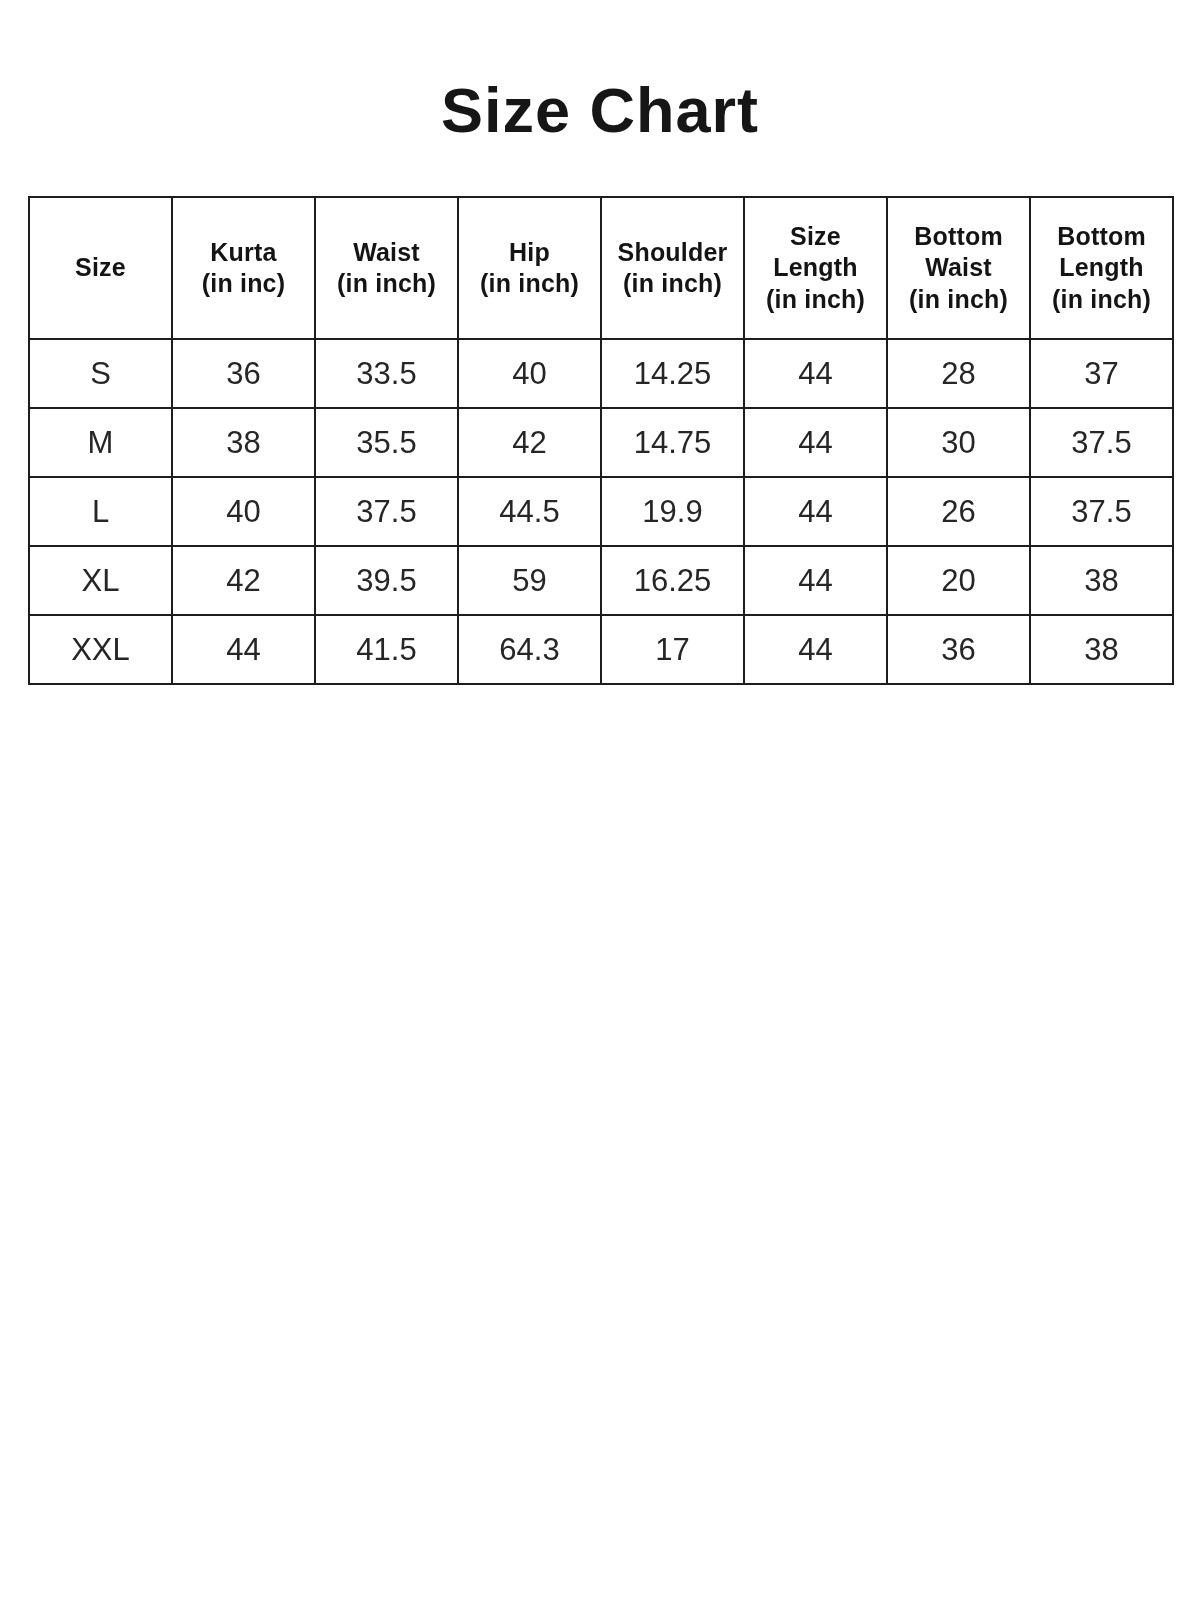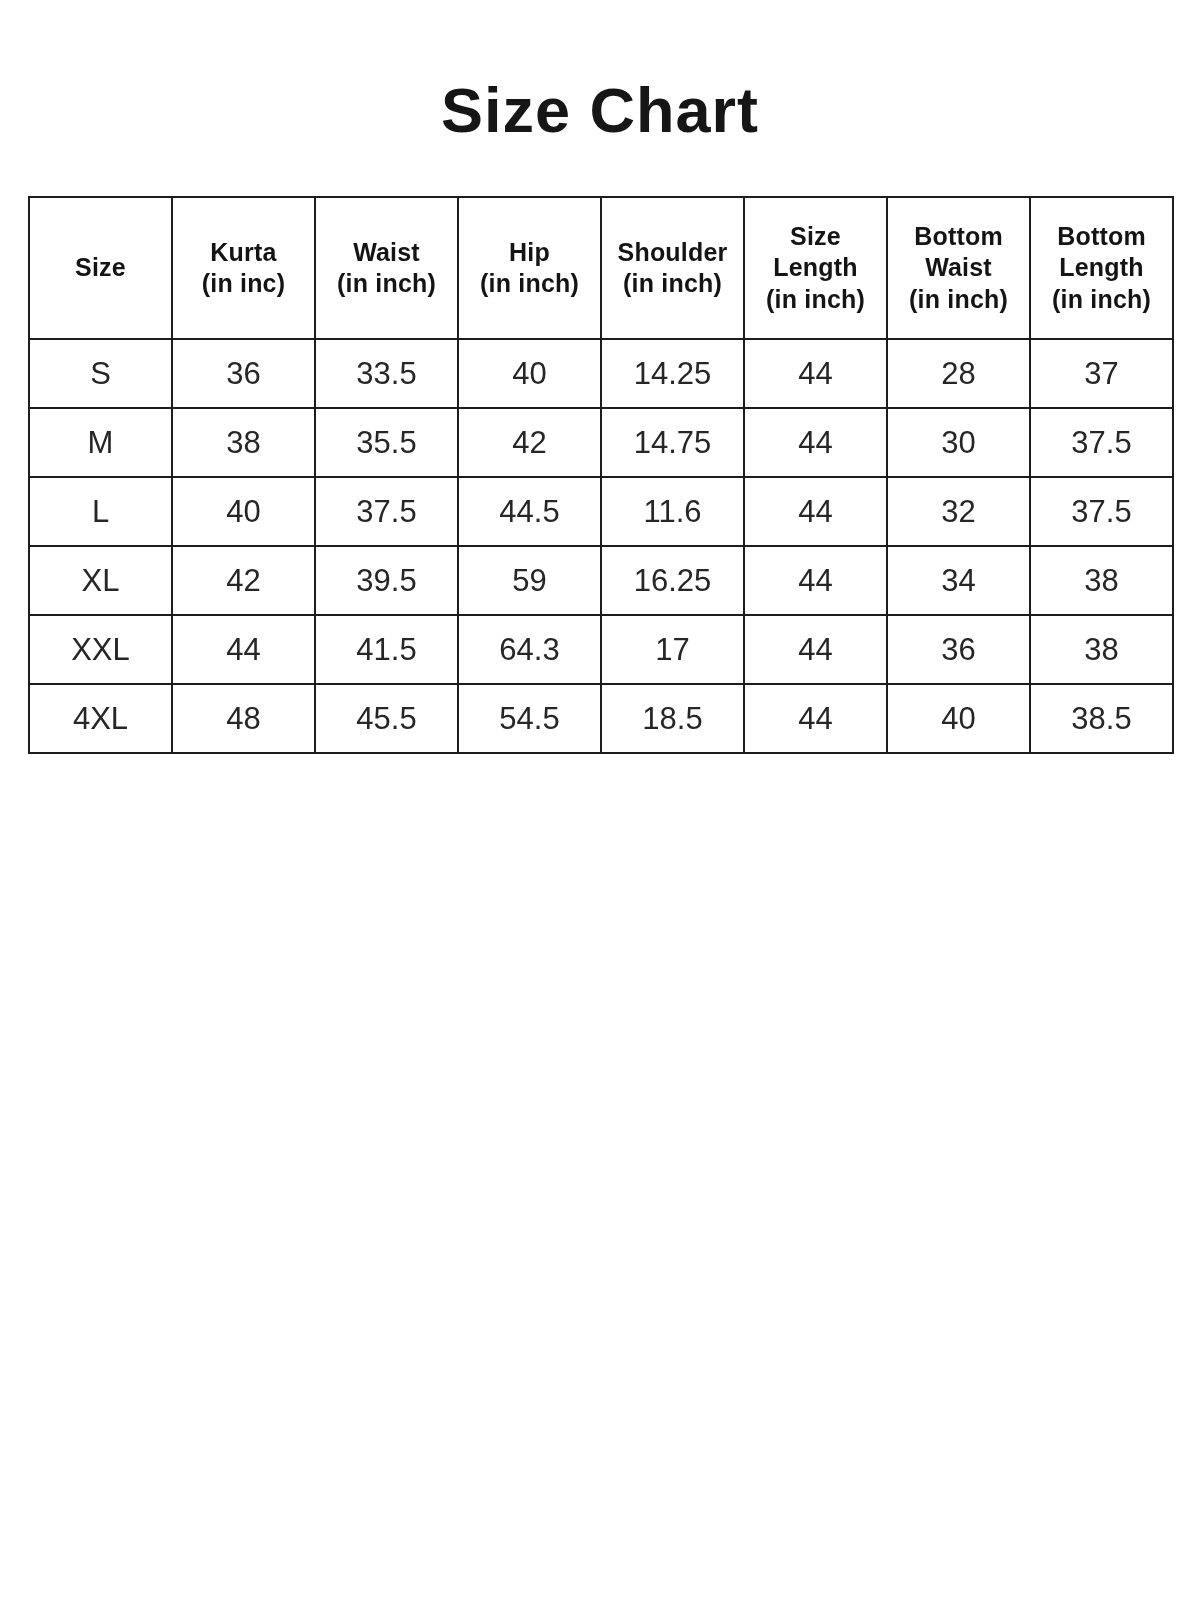--- a/index.html
+++ b/index.html
@@ -124,50 +124,40 @@
           <td>14.75</td>
           <td>44</td>
           <td>30</td>
           <td>37.5</td>
         </tr>
         <tr>
           <td>L</td>
           <td>40</td>
           <td>37.5</td>
           <td>44.5</td>
-          <td>11.6</td>
+          <td>19.9</td>
           <td>44</td>
-          <td>32</td>
+          <td>26</td>
           <td>37.5</td>
         </tr>
         <tr>
           <td>XL</td>
           <td>42</td>
           <td>39.5</td>
           <td>59</td>
           <td>16.25</td>
           <td>44</td>
-          <td>34</td>
+          <td>20</td>
           <td>38</td>
         </tr>
         <tr>
           <td>XXL</td>
           <td>44</td>
           <td>41.5</td>
           <td>64.3</td>
           <td>17</td>
           <td>44</td>
           <td>36</td>
           <td>38</td>
         </tr>
-        <tr>
-          <td>4XL</td>
-          <td>48</td>
-          <td>45.5</td>
-          <td>54.5</td>
-          <td>18.5</td>
-          <td>44</td>
-          <td>40</td>
-          <td>38.5</td>
-        </tr>
       </tbody>
   </table>
 </main>
 
 </body></html>

